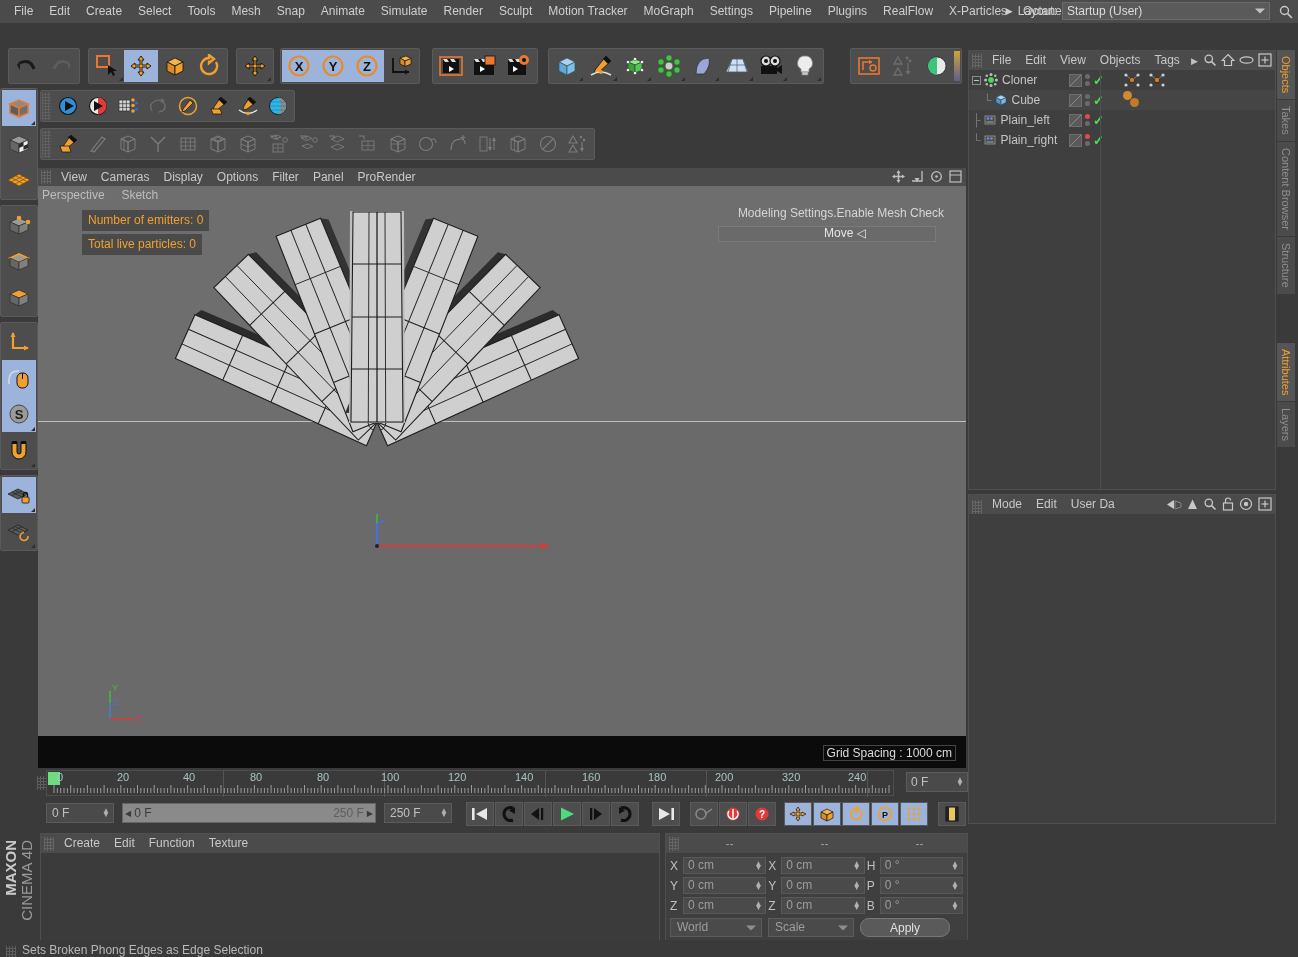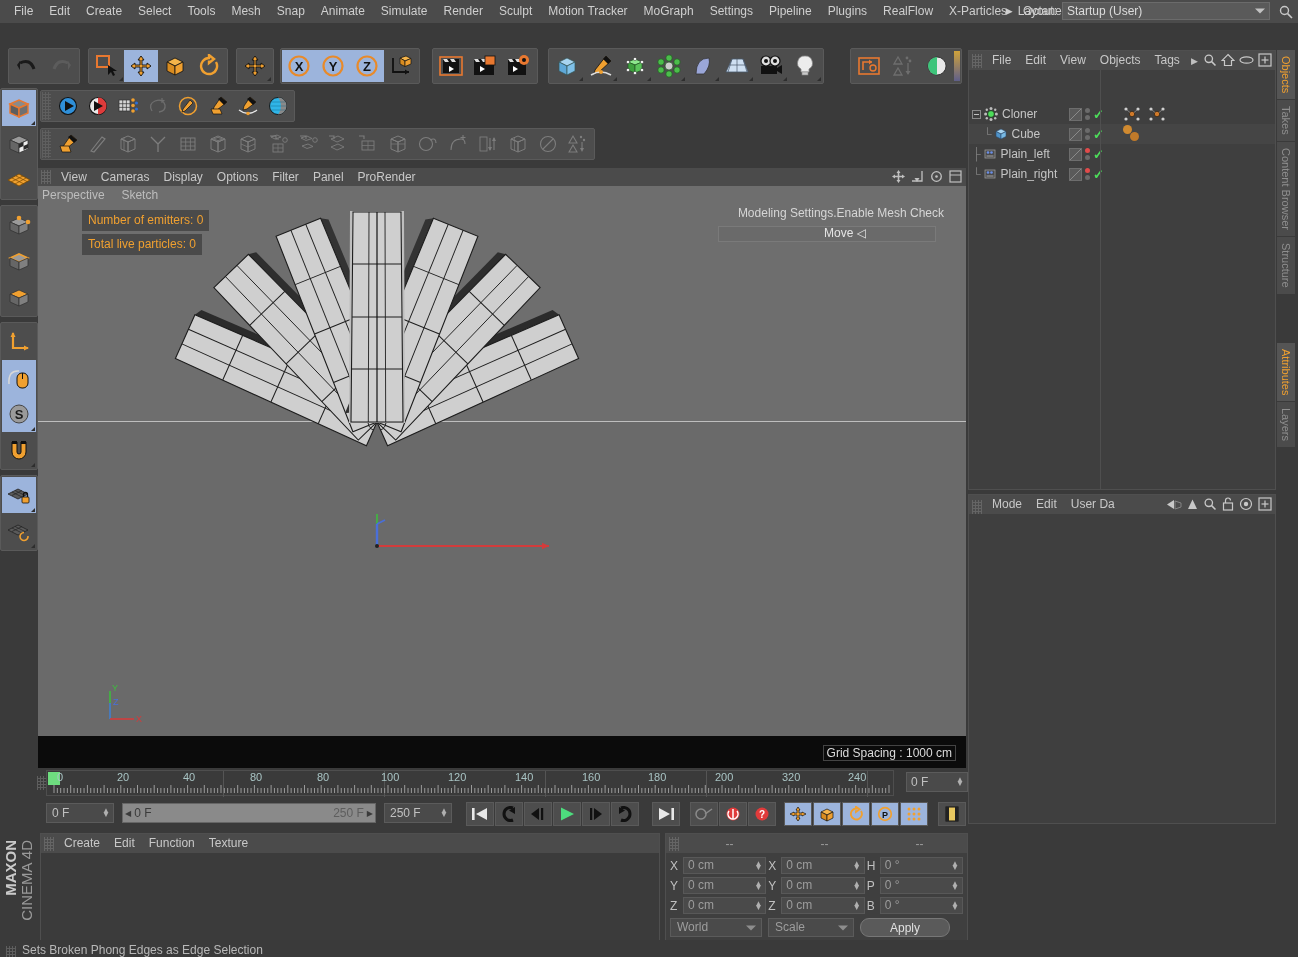--- a/index.html
+++ b/index.html
@@ -920,21 +920,21 @@
           <rect x="1" y="1" width="12" height="12" fill="none" stroke="#c8c8c8" stroke-width="1.2"></rect>
           <line x1="7" y1="3.5" x2="7" y2="10.5" stroke="#c8c8c8" stroke-width="1.2"></line>
           <line x1="3.5" y1="7" x2="10.5" y2="7" stroke="#c8c8c8" stroke-width="1.2"></line>
         </svg>
       </div>
     </div>
 
     <div class="om-body">
       <div style="position:absolute;left:0;top:0;right:0;">
 
-        <div class="om-row" style="height:20px;margin-top:34px;">
+        <div class="om-row" style="height:20px;">
           <div style="width:100px;display:flex;align-items:center;padding-left:3px;position:relative;">
             <div style="width:9px;height:9px;border:1px solid #8a8a8a;background:#3f3f3f;display:flex;align-items:center;justify-content:center;margin-right:3px;">
               <div style="width:5px;height:1px;background:#c0c0c0;"></div>
             </div>
             <svg class="om-obj-icon" viewBox="0 0 14 14">
               <circle cx="7" cy="7" r="3.4" fill="#4ddc5a" stroke="#1a1a1a" stroke-width="0.7"></circle>
               <circle cx="7" cy="1.6" r="1.5" fill="#bdbdbd"></circle>
                 <circle cx="7" cy="12.4" r="1.5" fill="#bdbdbd"></circle>
               <circle cx="1.6" cy="7" r="1.5" fill="#bdbdbd"></circle>
                 <circle cx="12.4" cy="7" r="1.5" fill="#bdbdbd"></circle>

